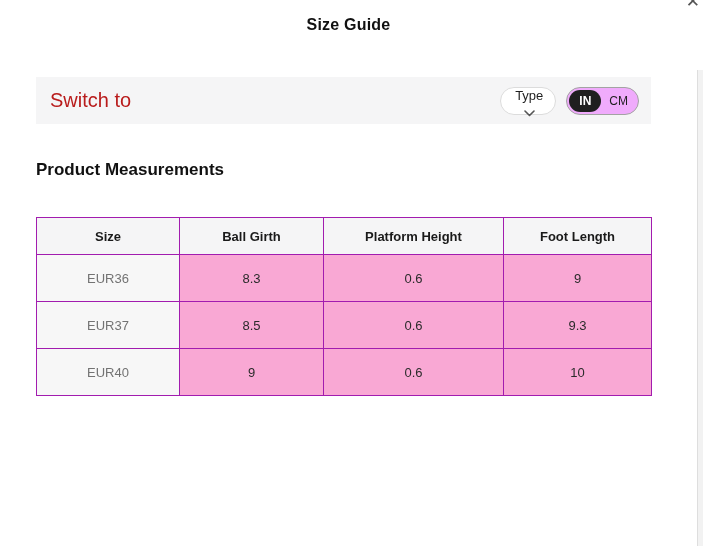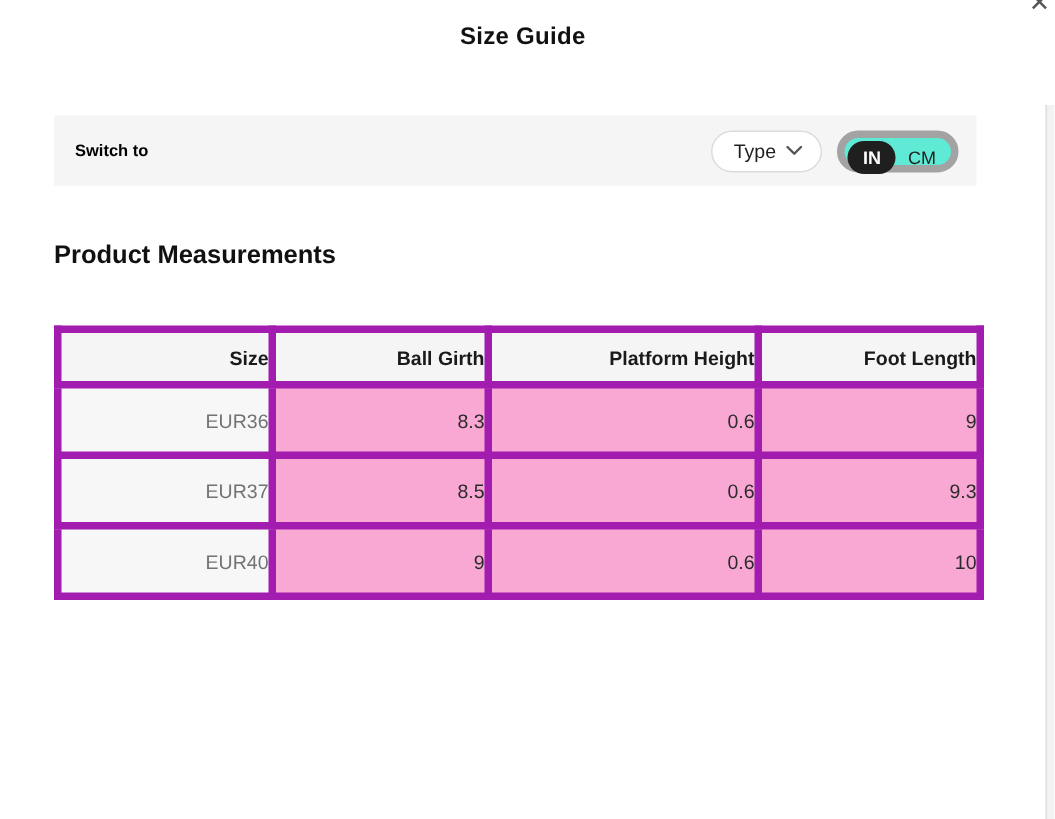--- a/index.html
+++ b/index.html
@@ -8,40 +8,40 @@
 
   .close-btn { position:absolute; top:-9px; right:1px; font-size:17px; color:#555;
                line-height:1; cursor:pointer; padding:2px; }
 
   .dialog-title { position:absolute; top:16px; left:0; width:697px; text-align:center;
                   font-size:16px; font-weight:bold; color:#111; letter-spacing:.2px; }
 
   .switch-bar { position:absolute; top:77px; left:36px; width:615px; height:47px;
                 background:#f5f5f6; display:flex; align-items:center;
                 padding:0 12px 0 14px; }
-  .switch-label { font-size:11px; color:#000000; flex:1;font-weight:bold; }
+  .switch-label { font-size:20px; color:#b91c1c; flex:1; }
 
   .type-pill { height:28px; padding:0 12px 0 14px; border:1px solid #dcdcdc; border-radius:15px;
                background:#fff; display:inline-flex; align-items:center; gap:7px;
-               font-size:13px; color:#1f1f1f; cursor:pointer; margin-right:10px; }
+               font-size:13px; color:#1f1f1f; cursor:pointer; margin-right:10px;flex-direction:column; }
   .chevron svg { display:block; }
 
-  .unit-toggle { height:28px; border:5px solid #a3a3a3; border-radius:15px; background:#5eead4;
-                 display:inline-flex; padding:2px; }
+  .unit-toggle { height:28px; border:1px solid #a3a3a3; border-radius:15px; background:#f0abfc;
+                 display:inline-flex; align-items:center; padding:2px; }
   .unit-option { height:22px; min-width:32px; padding:0 8px; border-radius:12px;
                  display:inline-flex; align-items:center; justify-content:center;
                  font-size:12px; color:#1f1f1f; cursor:pointer; }
   .unit-option.selected { background:#1f1f1f; color:#fff; font-weight:bold; }
 
   .section-heading { position:absolute; top:160px; left:36px; font-size:17px;
                      font-weight:bold; color:#111; }
 
   table.size-table { position:absolute; top:217px; left:36px; width:615px;
                      border-collapse:collapse; table-layout:fixed; }
-  .size-table th, .size-table td { border:5px solid #a21caf; text-align:right;
+  .size-table th, .size-table td { border:1px solid #a21caf; text-align:center;
                                    font-size:13px; color:#1a1a1a; }
   .size-table thead th { background:#f5f5f6; height:37px; font-weight:bold; }
   .size-table tbody td { background:#f9a8d4; height:47px; font-weight:normal; color:#2b2b2b; }
   .size-table tbody td.size-cell { background:#f7f7f7; font-weight:normal; color:#737373; }
 
   .scrollbar-track { position:absolute; top:70px; right:0; width:6px; height:476px;
                      background:#f2f2f2; border-left:1px solid #dedede; }
 </style>
 </head>
 <body>

